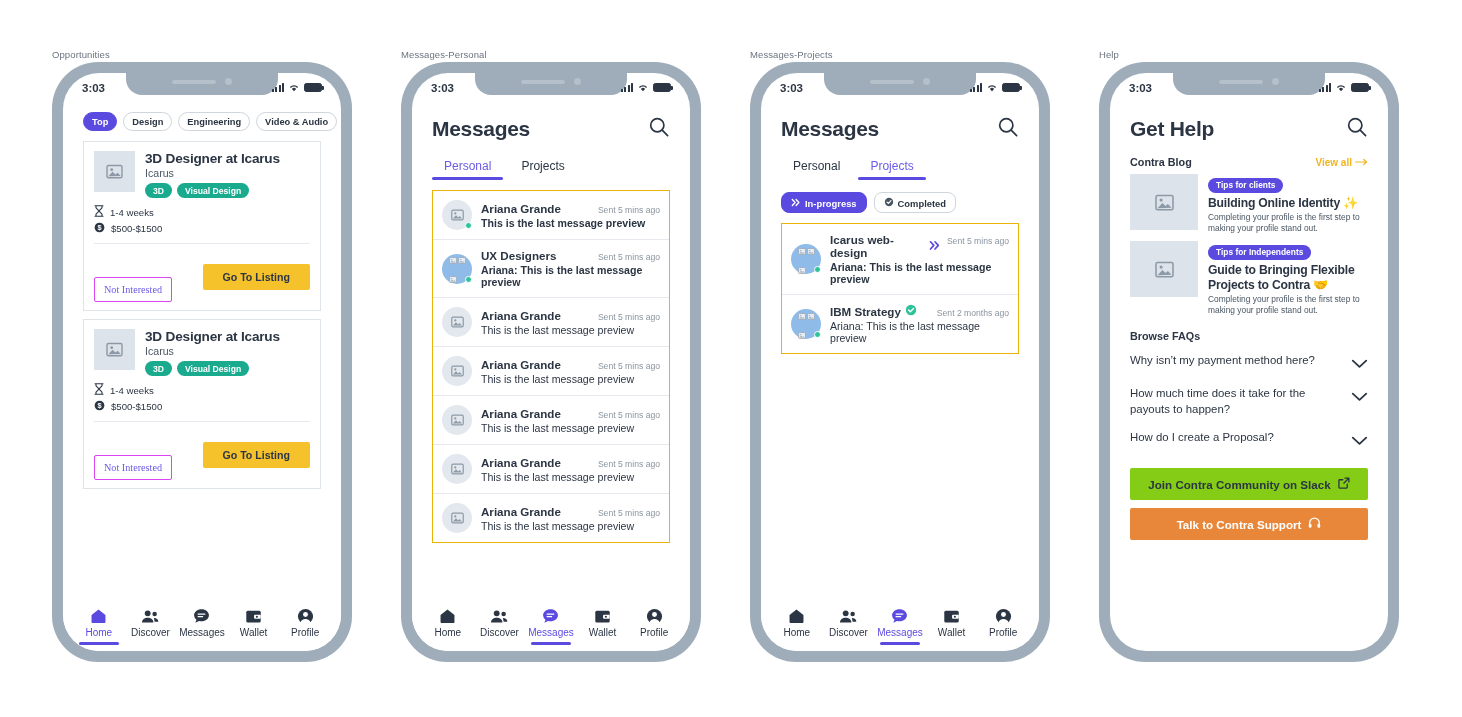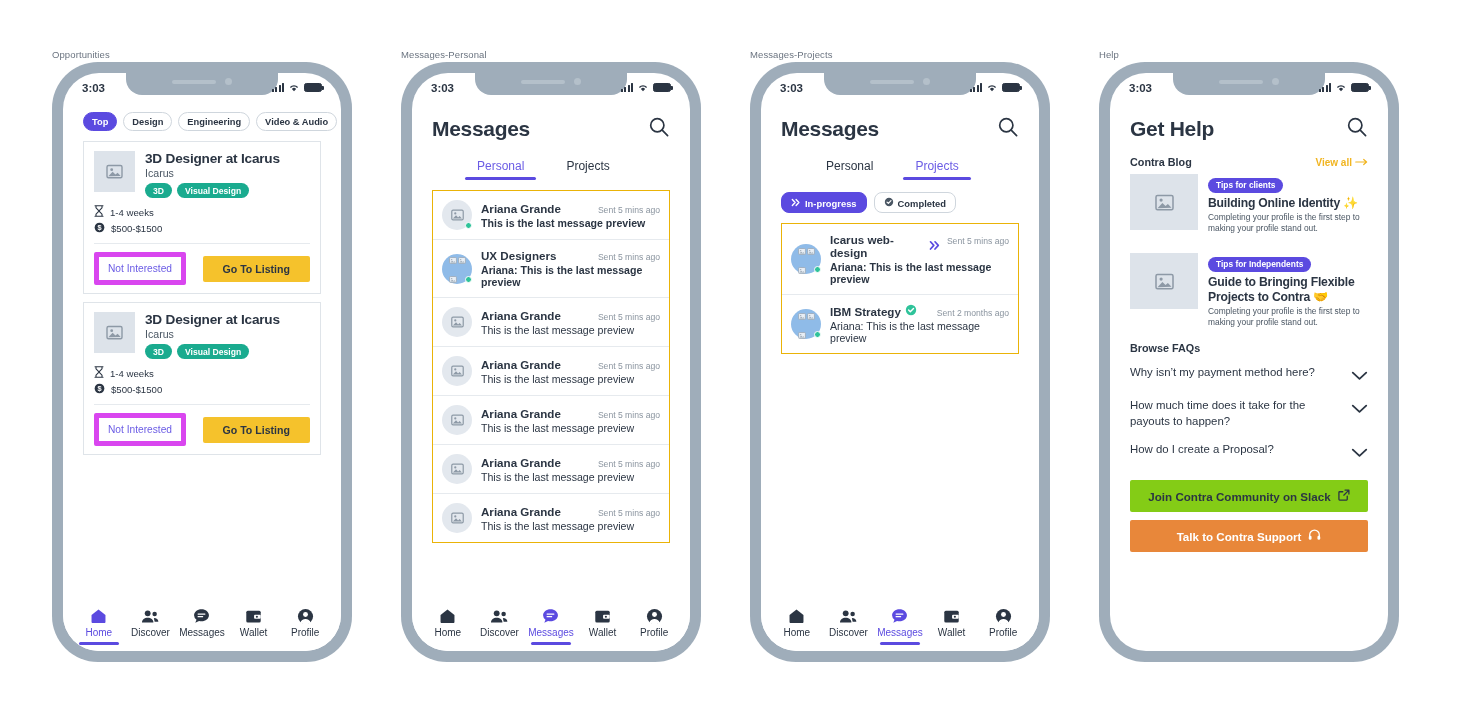--- a/index.html
+++ b/index.html
@@ -149,38 +149,38 @@
     background: #1aab8f; color: #fff; font-size: 8.6px; font-weight: bold;
     border-radius: 20px; padding: 2.5px 8px; white-space: nowrap;
   }
   .meta { margin-top: 7px; display: flex; flex-direction: column; gap: 3px; }
   .meta-row { display: flex; align-items: center; gap: 6px; font-size: 9.6px; color: #2b3543; }
   .opp-actions {
     margin-top: 8px; padding-top: 8px; border-top: 1px solid #e6eaee;
     display: flex; justify-content: space-between; align-items: center; gap: 10px;
   }
   .btn-ghost {
-    border: 5px solid #d946ef; background: #fff; color: #6b5ce5;
+    border: 1px solid #d946ef; background: #fff; color: #6b5ce5;
     font-size: 10.2px; padding: 6px 9px; border-radius: 2px;
-    font-family: Liberation Sans, sans-serif; cursor: pointer; white-space: nowrap;
+    font-family: Liberation Serif, serif; cursor: pointer; white-space: nowrap; margin-top: 25px;
   }
   .btn-solid {
     border: none; background: #f5c22c; color: #2b3543;
     font-size: 10.6px; font-weight: bold; padding: 7px 20px; border-radius: 2px;
     font-family: "Liberation Sans", sans-serif; cursor: pointer; white-space: nowrap;
   }
 
   
   .msg-head {
     padding: 16px 20px 0 20px;
     display: flex; justify-content: space-between; align-items: center;
   }
   .msg-title { font-size: 21px; font-weight: bold; color: #2b3543; letter-spacing: -.3px; }
 
-  .tabs { display: flex; padding: 12px 20px 0 20px; gap: 18px; margin-left: 33px; }
+  .tabs { display: flex; padding: 12px 20px 0 20px; gap: 6px; }
   .tab {
     font-size: 12px; color: #2b3543; padding: 5px 12px 7px 12px;
     position: relative; cursor: pointer; white-space: nowrap;
   }
   .tab.active { color: #6b5ce5; }
   .tab.active::after {
     content:''; position: absolute; left: 0; right: 0; bottom: 0;
     height: 2.6px; background: #5b4ae0; border-radius: 2px;
   }
 
@@ -222,21 +222,21 @@
   
   .help-head { padding: 16px 20px 0 20px; display: flex; justify-content: space-between; align-items: center; }
   .help-title { font-size: 21px; font-weight: bold; color: #2b3543; letter-spacing: -.3px; }
   .sec-row {
     padding: 14px 20px 0 20px;
     display: flex; justify-content: space-between; align-items: center;
   }
   .sec-label { font-size: 10.8px; font-weight: bold; color: #2b3543; }
   .view-all { font-size: 10px; font-weight: bold; color: #f1b521; display:flex; align-items:center; gap:3px; cursor: pointer; }
 
-  .blog-list { padding: 6px 20px 0 20px; display: flex; flex-direction: column; gap: 19px; }
+  .blog-list { padding: 6px 20px 0 20px; display: flex; flex-direction: column; gap: 7px; }
   .blog { display: flex; gap: 10px; }
   .blog-thumb { width: 68px; height: 56px; background: #dde3ea; flex-shrink: 0; display:flex; align-items:center; justify-content:center; }
   .badge {
     display: inline-block; background: #5b4ae0; color: #fff;
     font-size: 8.4px; font-weight: bold; border-radius: 20px; padding: 2.5px 8px;
   }
   .blog-title { font-size: 12.2px; font-weight: bold; color: #2b3543; margin-top: 3px; line-height: 1.22; letter-spacing: -.2px; }
   .blog-desc { font-size: 8.4px; color: #4a5663; margin-top: 2px; line-height: 1.3; }
 
   .faq-head { padding: 14px 20px 0 20px; font-size: 10.8px; font-weight: bold; color: #2b3543; }

